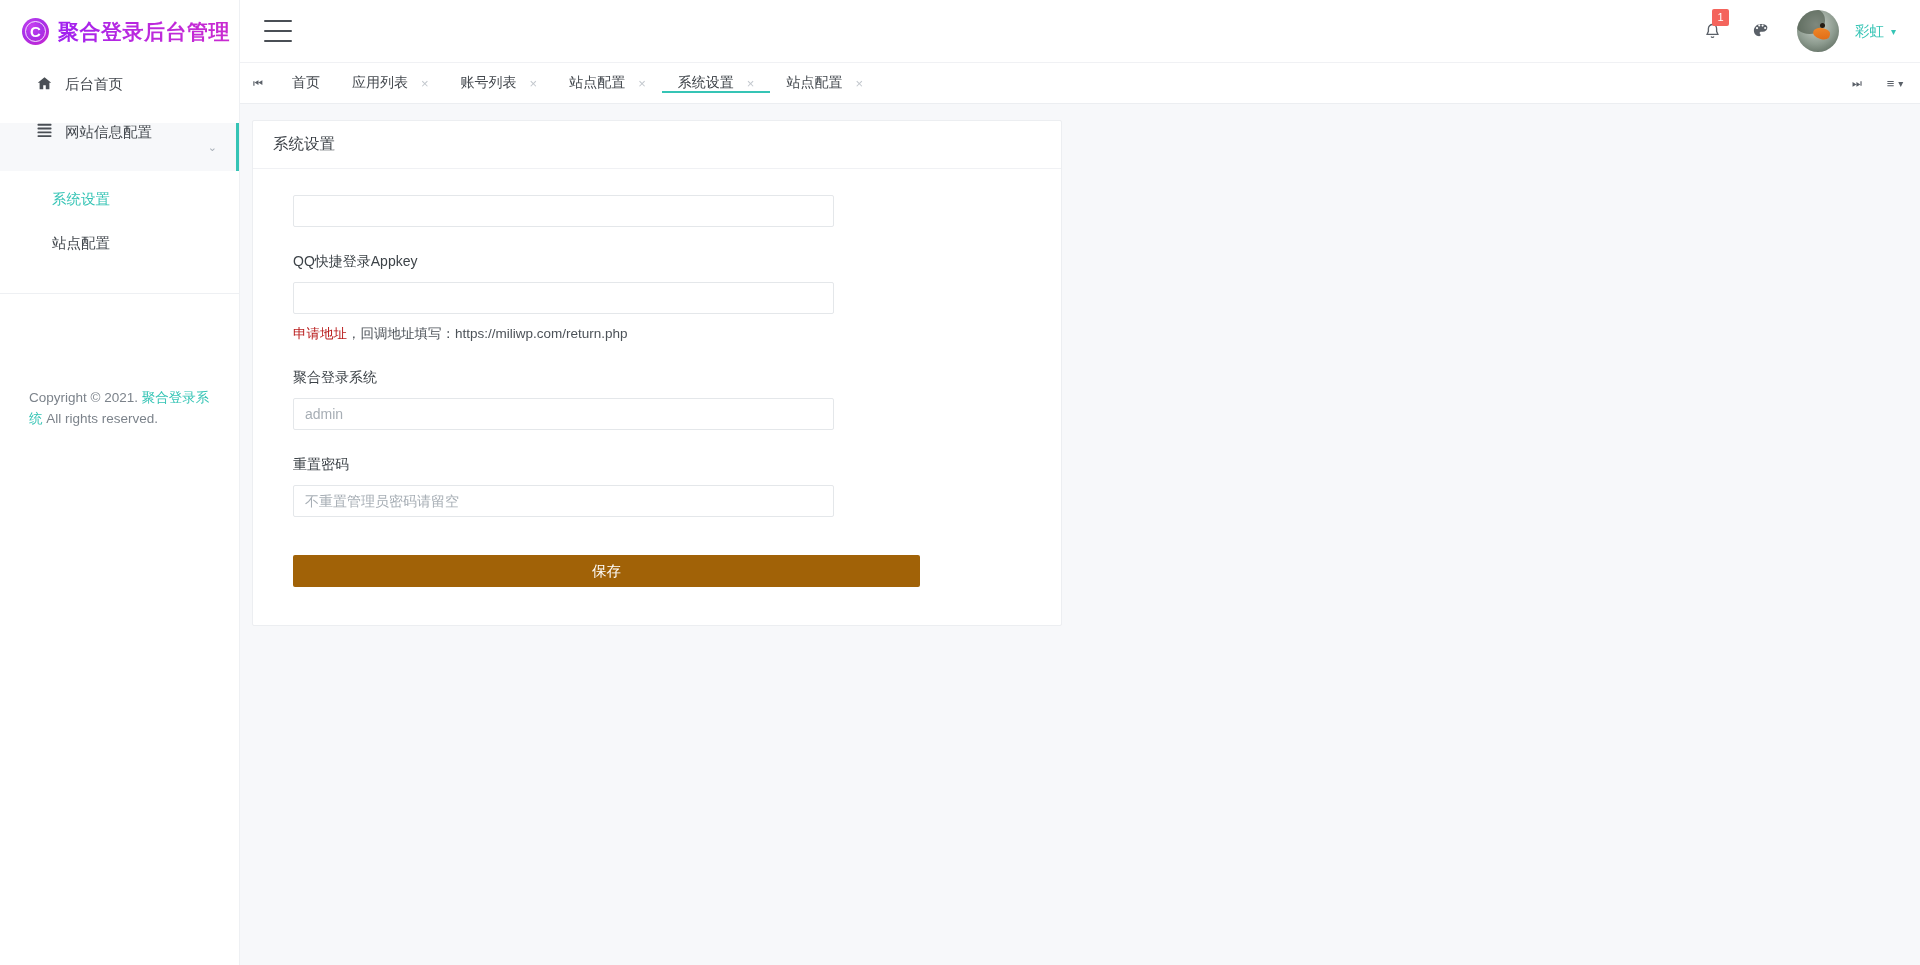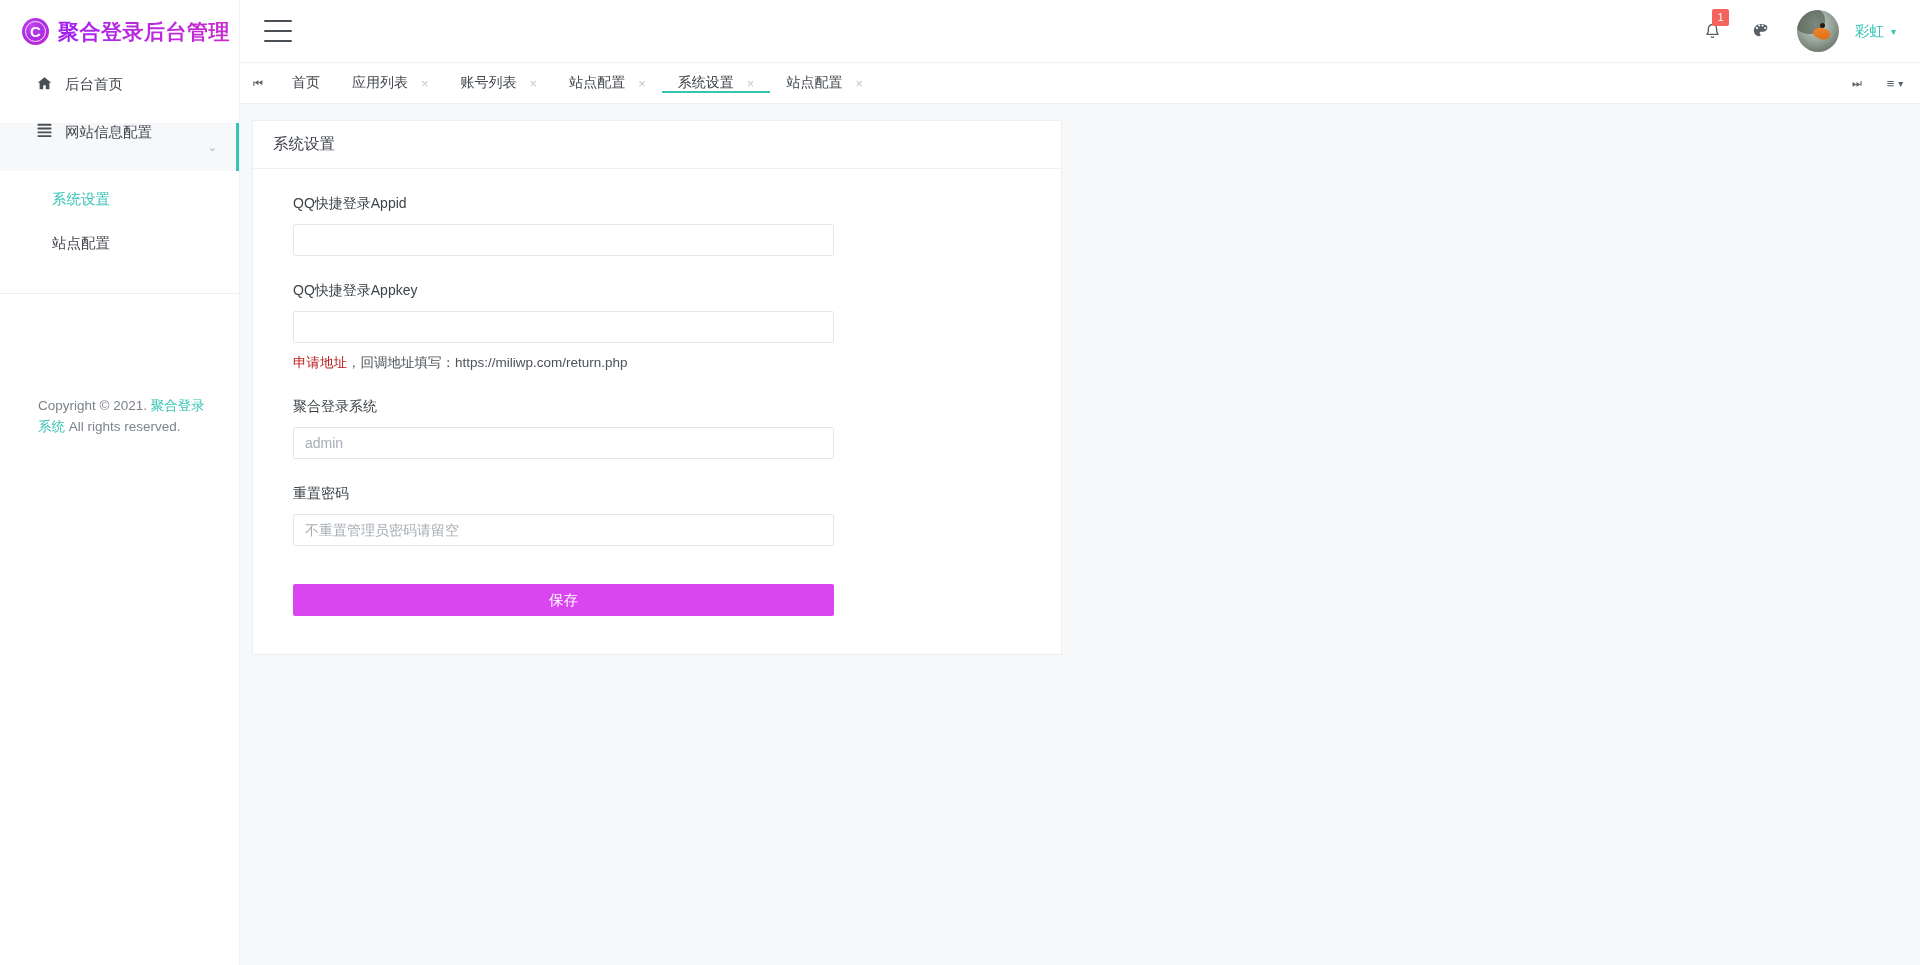--- a/index.html
+++ b/index.html
@@ -91,25 +91,24 @@
     color: #43484e;
     cursor: pointer;
   }
   .submenu-item.active { color: #35c4b5; }
 
   .sidebar-divider {
     margin: 18px 0 0; height: 1px; background: #eef0f3;
   }
   .copyright {
     position: absolute;
-    top: 387px; left: 16px;
+    top: 387px; left: 7px;
     padding: 0 22px;
     font-size: 13.5px; line-height: 21px;
     color: #7c838b;
-    margin-top: 8px;
   }
   .copyright a { color: #35c4b5; text-decoration: none; }
 
   
   .main { flex: 1 1 auto; display: flex; flex-direction: column; min-width: 0; }
 
   .topbar {
     height: 63px; background: #fff;
     display: flex; align-items: center;
     border-bottom: 1px solid #f0f1f4;
@@ -221,22 +220,22 @@
     padding: 0 11px; font-size: 14px; color: #3d4348;
     font-family: "Liberation Sans", sans-serif;
     background: #fff; outline: none;
   }
   .form-input::placeholder { color: #a7aeb5; }
   .form-hint {
     margin-top: 11px; font-size: 13.5px; color: #4c5258;
   }
   .form-hint a { color: #b91c1c; text-decoration: none; }
   .save-btn {
-    width: 541px; height: 32px;
-    background: #d946ef; border: none; border-radius: 2px;
+    width: 627px; height: 32px;
+    background: #a16207; border: none; border-radius: 2px;
     color: #fff; font-size: 14.5px; cursor: pointer;
     font-family: "Liberation Sans", sans-serif;
     margin-top: 12px;
   }
   svg { display: block; }
 </style>
 </head>
 <body>
 
 <div id="app">
@@ -371,21 +370,20 @@
     </div>
 
     <main class="content">
       <section class="card">
 
         <div class="card-head">系统设置</div>
 
         <div class="card-body">
 
           <div class="form-group">
-            <label class="form-label">QQ快捷登录Appid</label>
             <input class="form-input" type="text" value="" style="">
           </div>
 
           <div class="form-group">
             <label class="form-label">QQ快捷登录Appkey</label>
             <input class="form-input" type="text" value="" style="">
             <div class="form-hint"><a href="#">申请地址</a><span>，回调地址填写：https://miliwp.com/return.php</span></div>
           </div>
 
           <div class="form-group">

